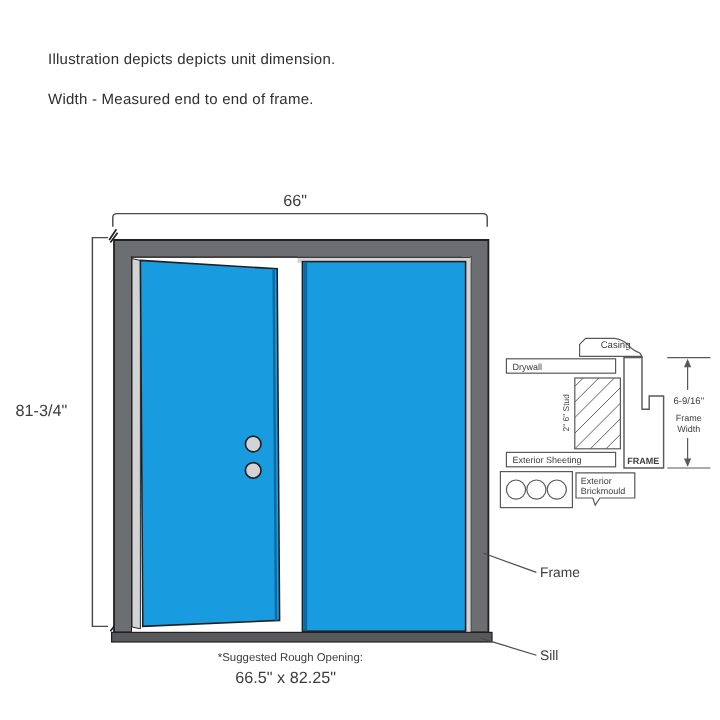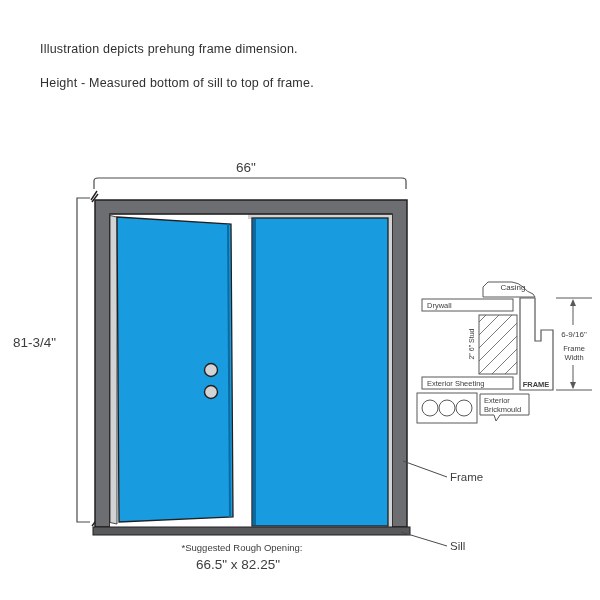--- a/index.html
+++ b/index.html
@@ -10,22 +10,22 @@
   .intro p{margin:0;}
   .diagram-svg{position:absolute;left:0;top:0;}
   text{fill:#3d3d3f;}
 </style>
 </head>
 <body>
 
 <div class="page">
 
   <div class="intro">
-    <p class="title">Illustration depicts prehung frame dimension.</p>
-    <p>Height - Measured bottom of sill to top of frame.</p>
+    <p class="title">Illustration depicts depicts unit dimension.</p>
+    <p>Width - Measured end to end of frame.</p>
   </div>
 
   <svg class="diagram-svg" width="600" height="600" viewBox="0 0 600 600">
 
     <g>
       <path d="M94,189 V181 Q94,178 98,178 H402 Q406,178 406,181 V189" fill="none" stroke="#4a4a4c" stroke-width="1.2"></path>
       <line x1="91" y1="200" x2="97" y2="191" stroke="#231F20" stroke-width="1.4"></line>
       <text x="246" y="172" text-anchor="middle" font-size="13.5">66"</text>
     </g>
 

